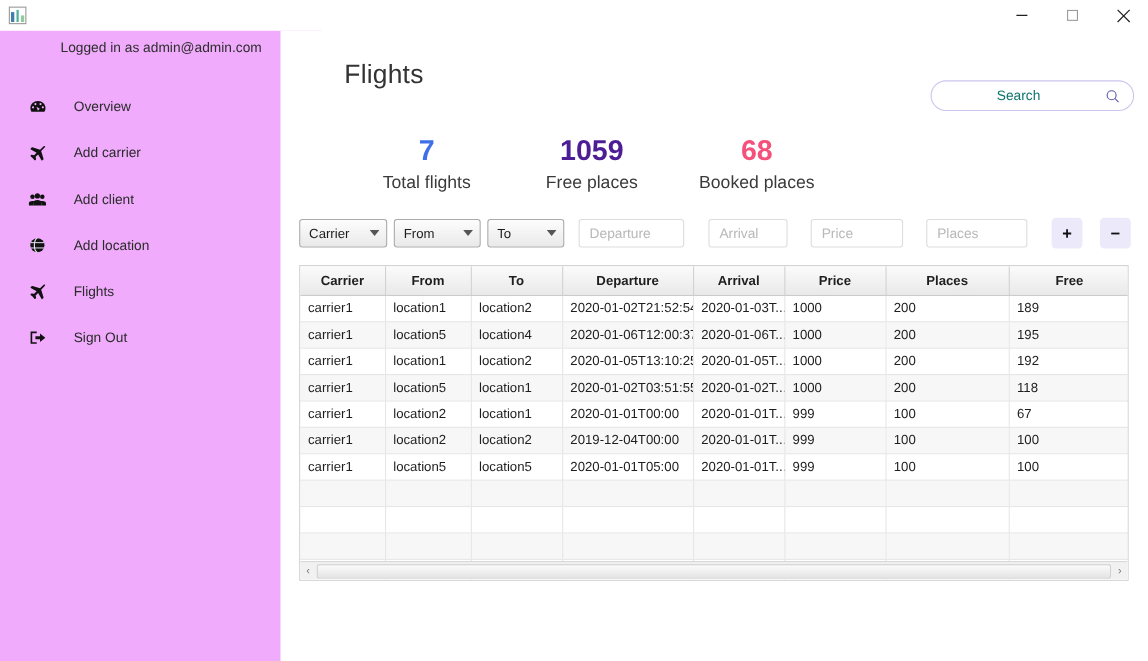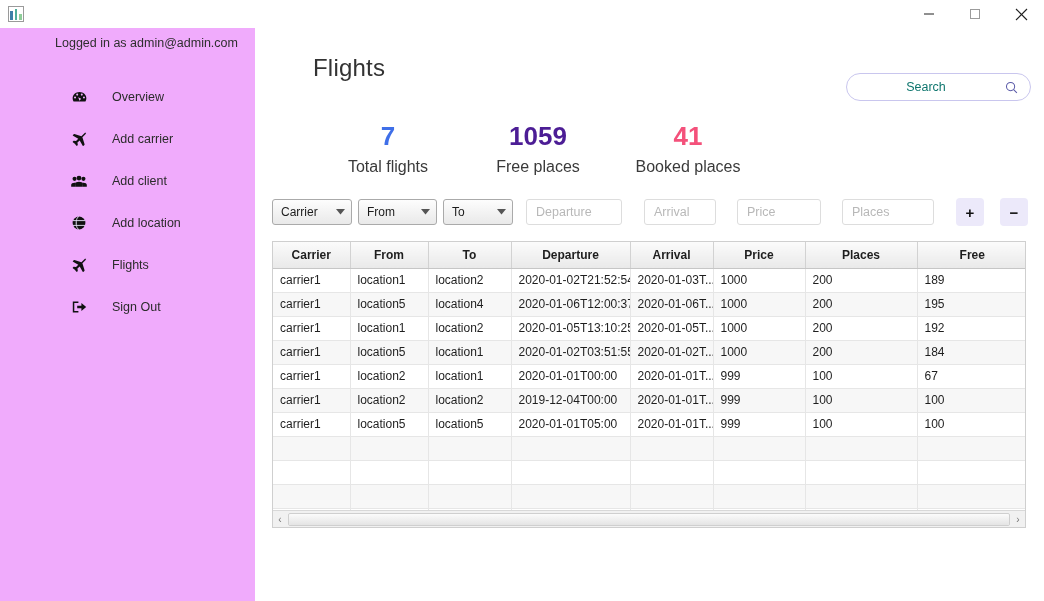--- a/index.html
+++ b/index.html
@@ -56,21 +56,21 @@
   .logged-in {
     text-align: center;
     font-size: 12.5px;
     color: #2e2e2e;
     padding-top: 8px;
   }
   .nav { margin-top: 26px; }
   .nav-item {
     display: flex; align-items: center;
     height: 42px;
-    padding-left: 68px;
+    padding-left: 23px;
     cursor: default;
   }
   .nav-icon {
     width: 22px;
     display: flex; align-items: center; justify-content: center;
     color: #111;
   }
   .nav-icon svg { display: block; fill: #111; }
   .nav-label {
     margin-left: 22px;
@@ -357,21 +357,21 @@
     <div class="stats">
       <div class="stat stat-0">
         <div class="stat-value" style="color:#3f6fe8">7</div>
         <div class="stat-label">Total flights</div>
       </div>
       <div class="stat stat-1">
         <div class="stat-value" style="color:#4c1d95">1059</div>
         <div class="stat-label">Free places</div>
       </div>
       <div class="stat stat-2">
-        <div class="stat-value" style="color:#f4517b">41</div>
+        <div class="stat-value" style="color:#f4517b">68</div>
         <div class="stat-label">Booked places</div>
       </div>
     </div>
 
     <div class="filters">
 
       <div class="sel sel-carrier">
         <span class="sel-label">Carrier</span>
         <span class="caret">
           <svg width="9" height="6" viewBox="0 0 9 6">
@@ -471,21 +471,21 @@
             <td>192</td>
           </tr>
           <tr>
             <td>carrier1</td>
             <td>location5</td>
             <td>location1</td>
             <td>2020-01-02T03:51:55</td>
             <td>2020-01-02T...</td>
             <td>1000</td>
             <td>200</td>
-            <td>184</td>
+            <td>118</td>
           </tr>
           <tr>
             <td>carrier1</td>
             <td>location2</td>
             <td>location1</td>
             <td>2020-01-01T00:00</td>
             <td>2020-01-01T...</td>
             <td>999</td>
             <td>100</td>
             <td>67</td>

